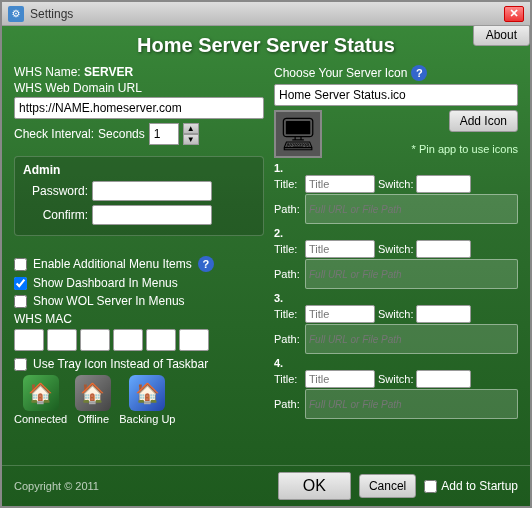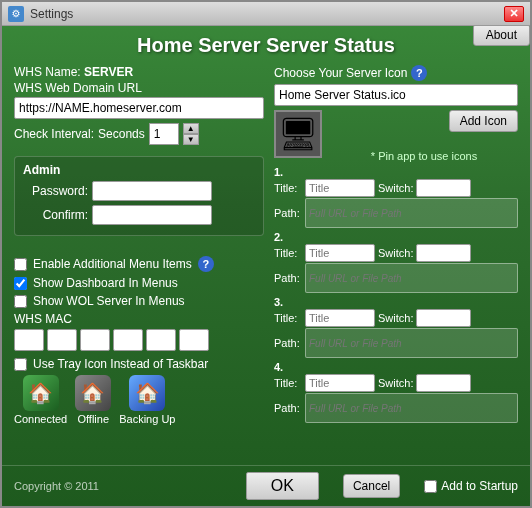--- a/index.html
+++ b/index.html
@@ -252,22 +252,21 @@
       background: #555;
       border: 2px solid #888;
       display: flex; align-items: center; justify-content: center;
       font-size: 24px;
       flex-shrink: 0;
     }
     .icon-right {
       flex: 1;
       display: flex;
       flex-direction: column;
-      gap: 18px;
-      align-items: center;
+      gap: 11px;
     }
     .add-icon-btn {
       padding: 3px 10px;
       background: linear-gradient(180deg, #eee 0%, #ccc 100%);
       border: 1px solid #999;
       border-radius: 3px;
       cursor: pointer;
       font-size: 12px;
       align-self: flex-end;
     }
@@ -327,21 +326,21 @@
       border-radius: 2px;
       font-size: 10px;
       padding: 1px 3px;
       color: rgba(255,255,255,0.7);
       font-style: italic;
     }
     .bottom-bar {
       display: flex;
       align-items: center;
       padding: 6px 12px;
-      gap: 24px;
+      gap: 8px;
       border-top: 1px solid rgba(255,255,255,0.2);
       flex-shrink: 0;
     }
     .copyright {
       color: rgba(255,255,255,0.7);
       font-size: 11px;
       flex: 1;
     }
     .ok-btn {
       padding: 4px 24px;

